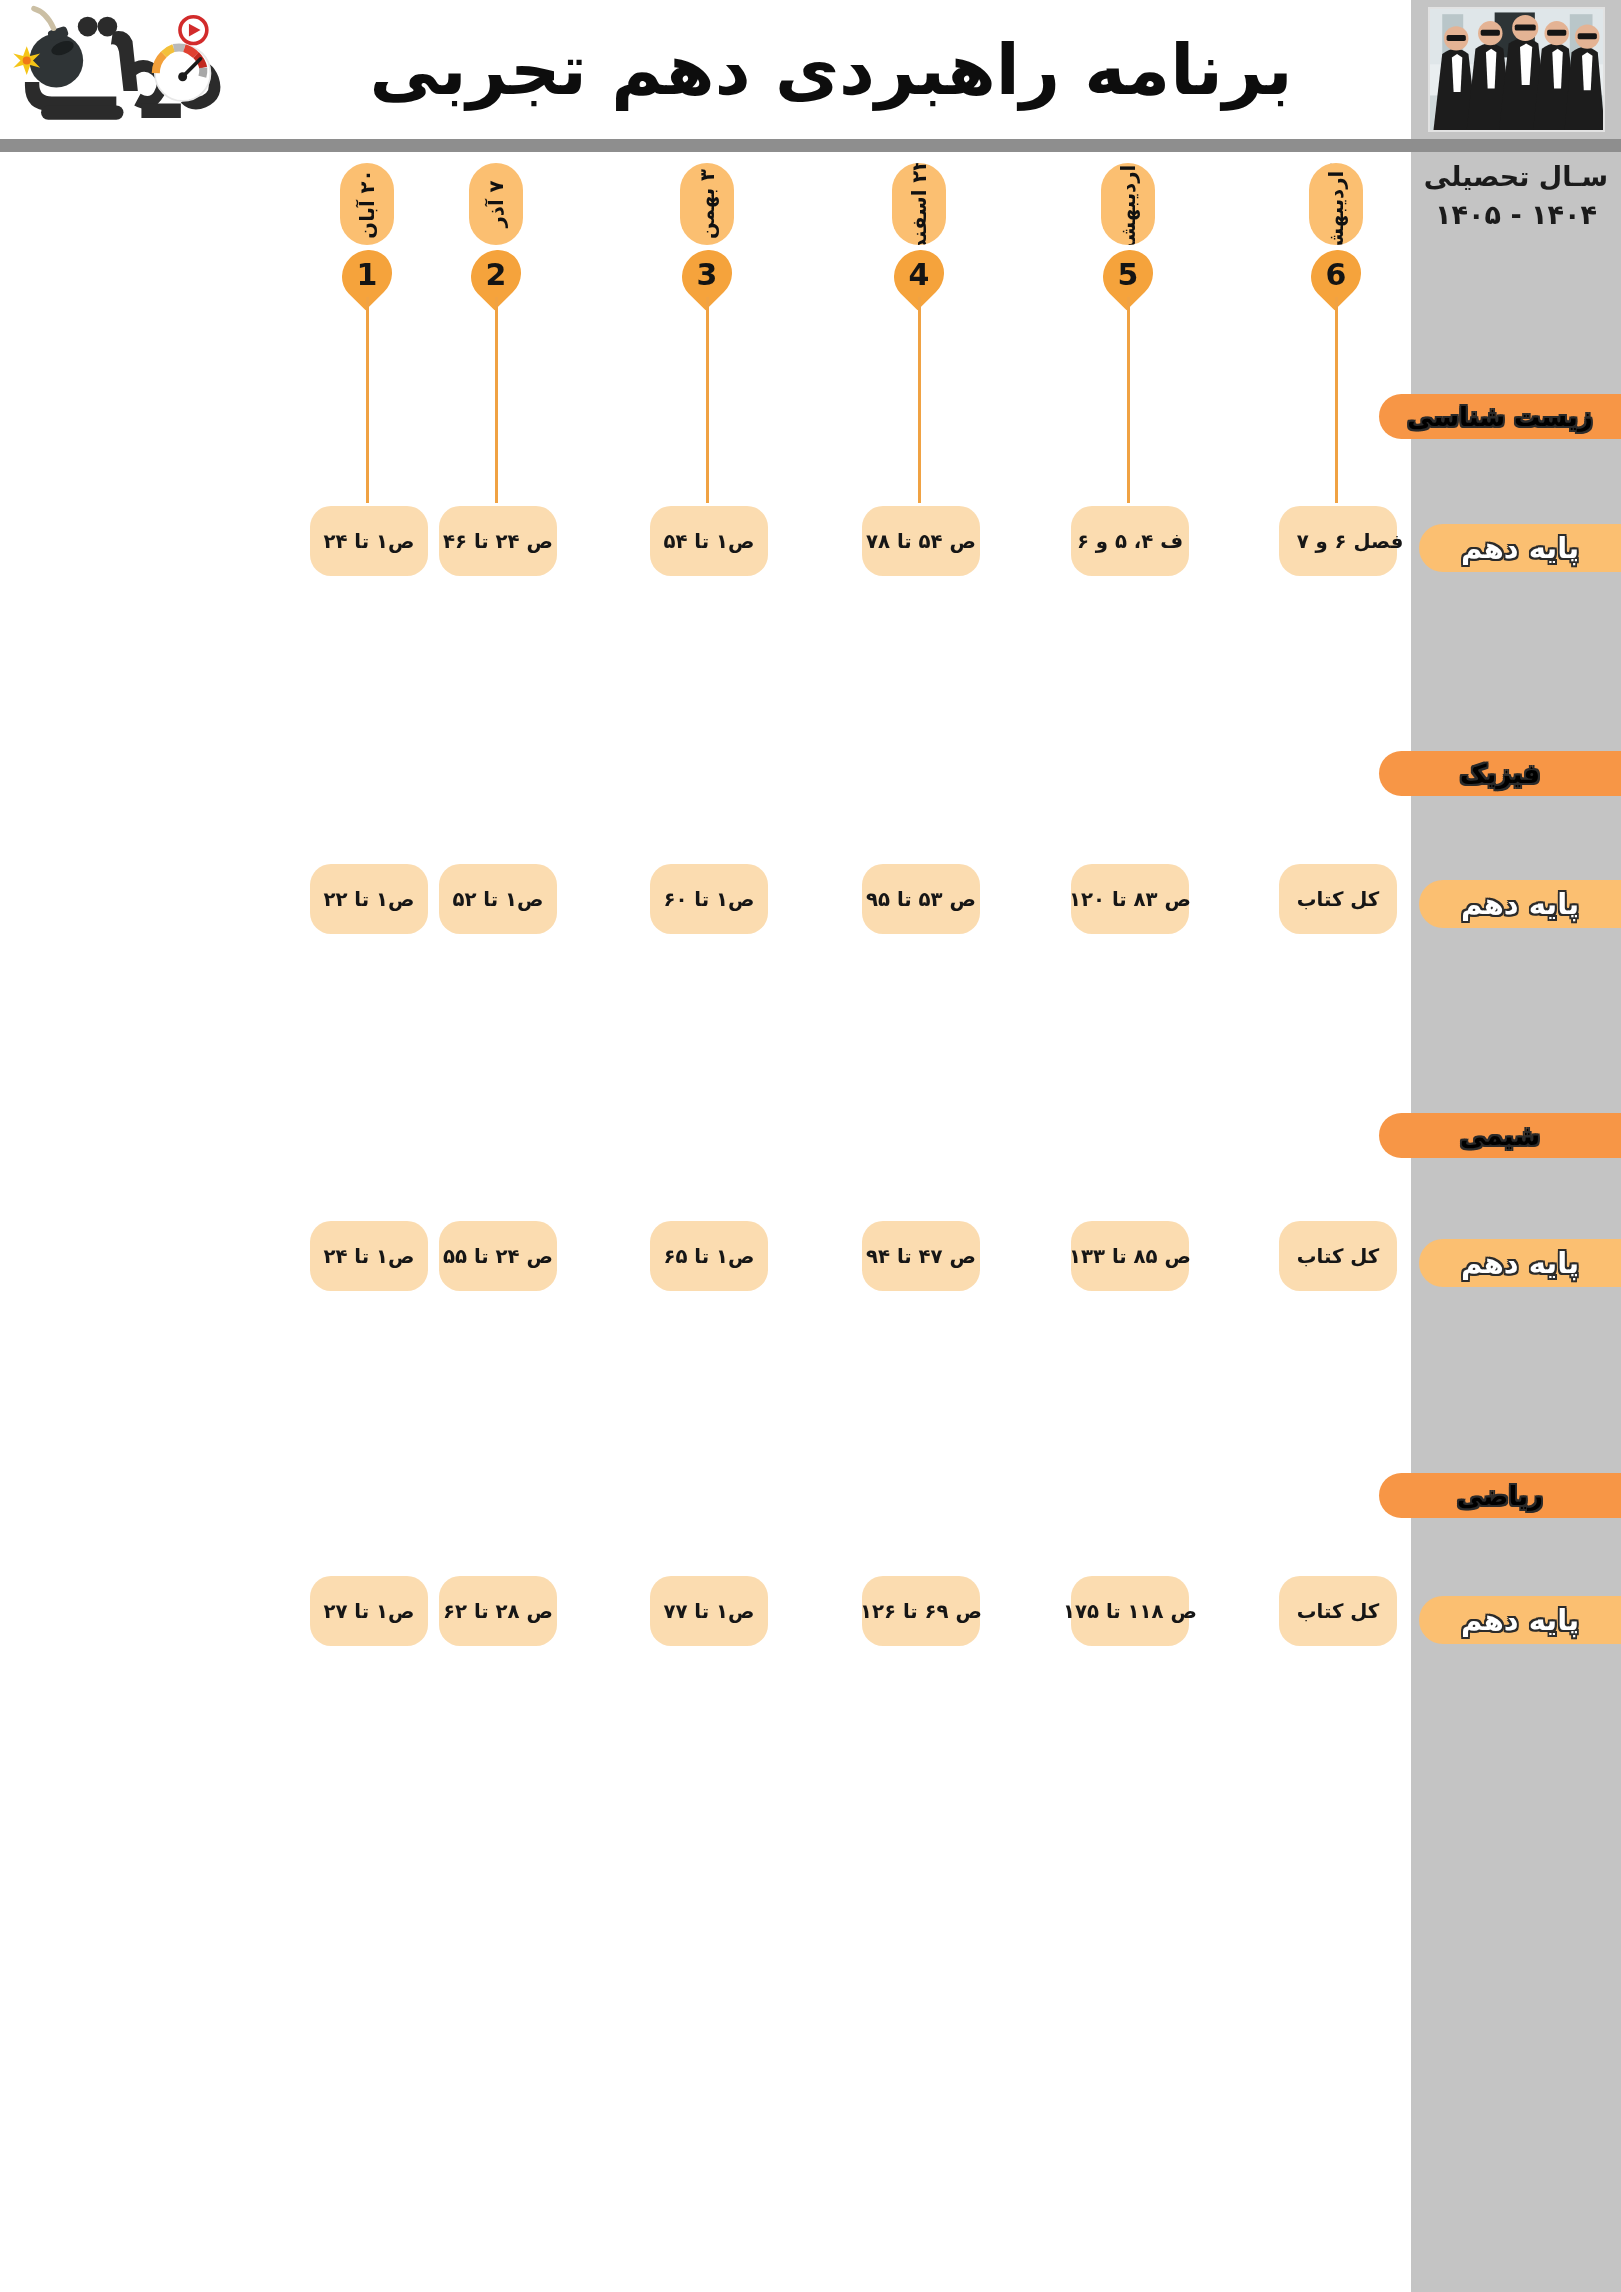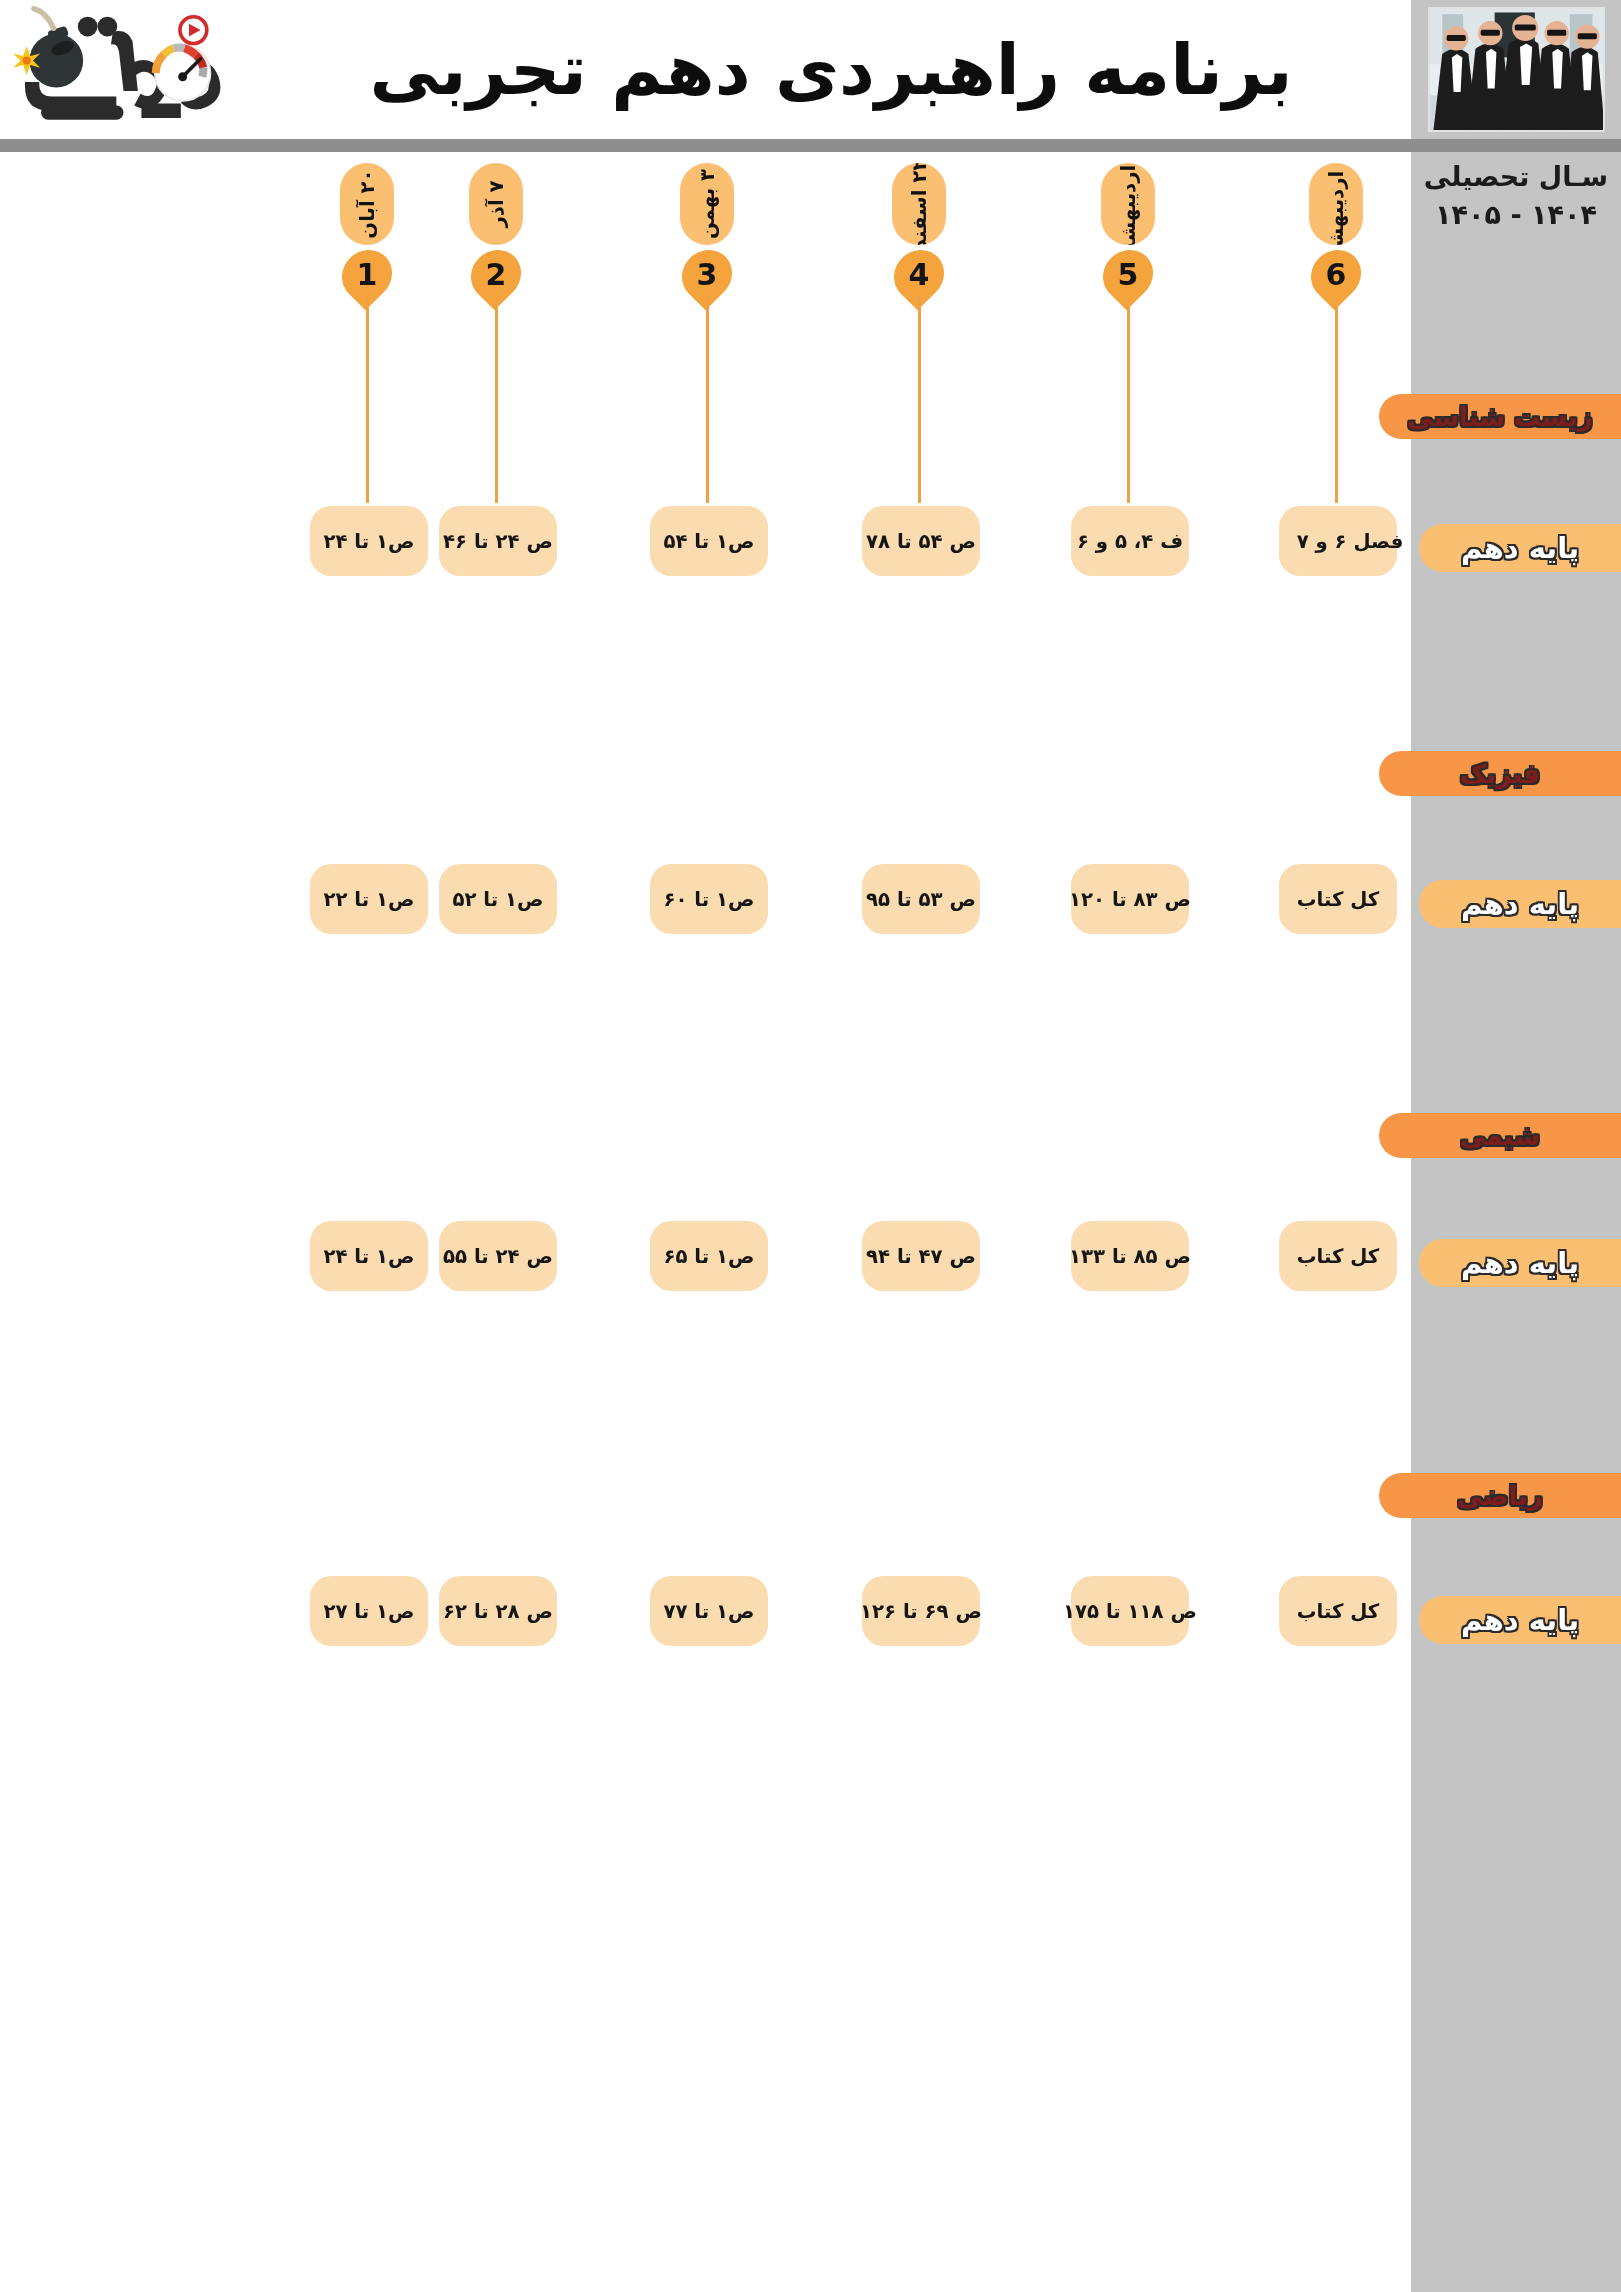--- a/index.html
+++ b/index.html
@@ -67,21 +67,21 @@
   .subject-chip {
     position: absolute;
     right: 0;
     width: 242px;
     height: 45px;
     background: #f79646;
     border-radius: 22.4px 0 0 22.4px;
     display: flex;
     align-items: center;
     justify-content: center;
-    color: #7f1d1d;
+    color: #000000;
     font-size: 26px;
     font-weight: bold;
     letter-spacing: 1.8px;
     text-shadow:
       -1.8px -1.8px 0 #2b2b2b,  1.8px -1.8px 0 #2b2b2b,
       -1.8px  1.8px 0 #2b2b2b,  1.8px  1.8px 0 #2b2b2b,
        0   -1.8px 0 #2b2b2b,  0    1.8px 0 #2b2b2b,
       -1.8px  0   0 #2b2b2b,  1.8px  0   0 #2b2b2b;
   }
 

